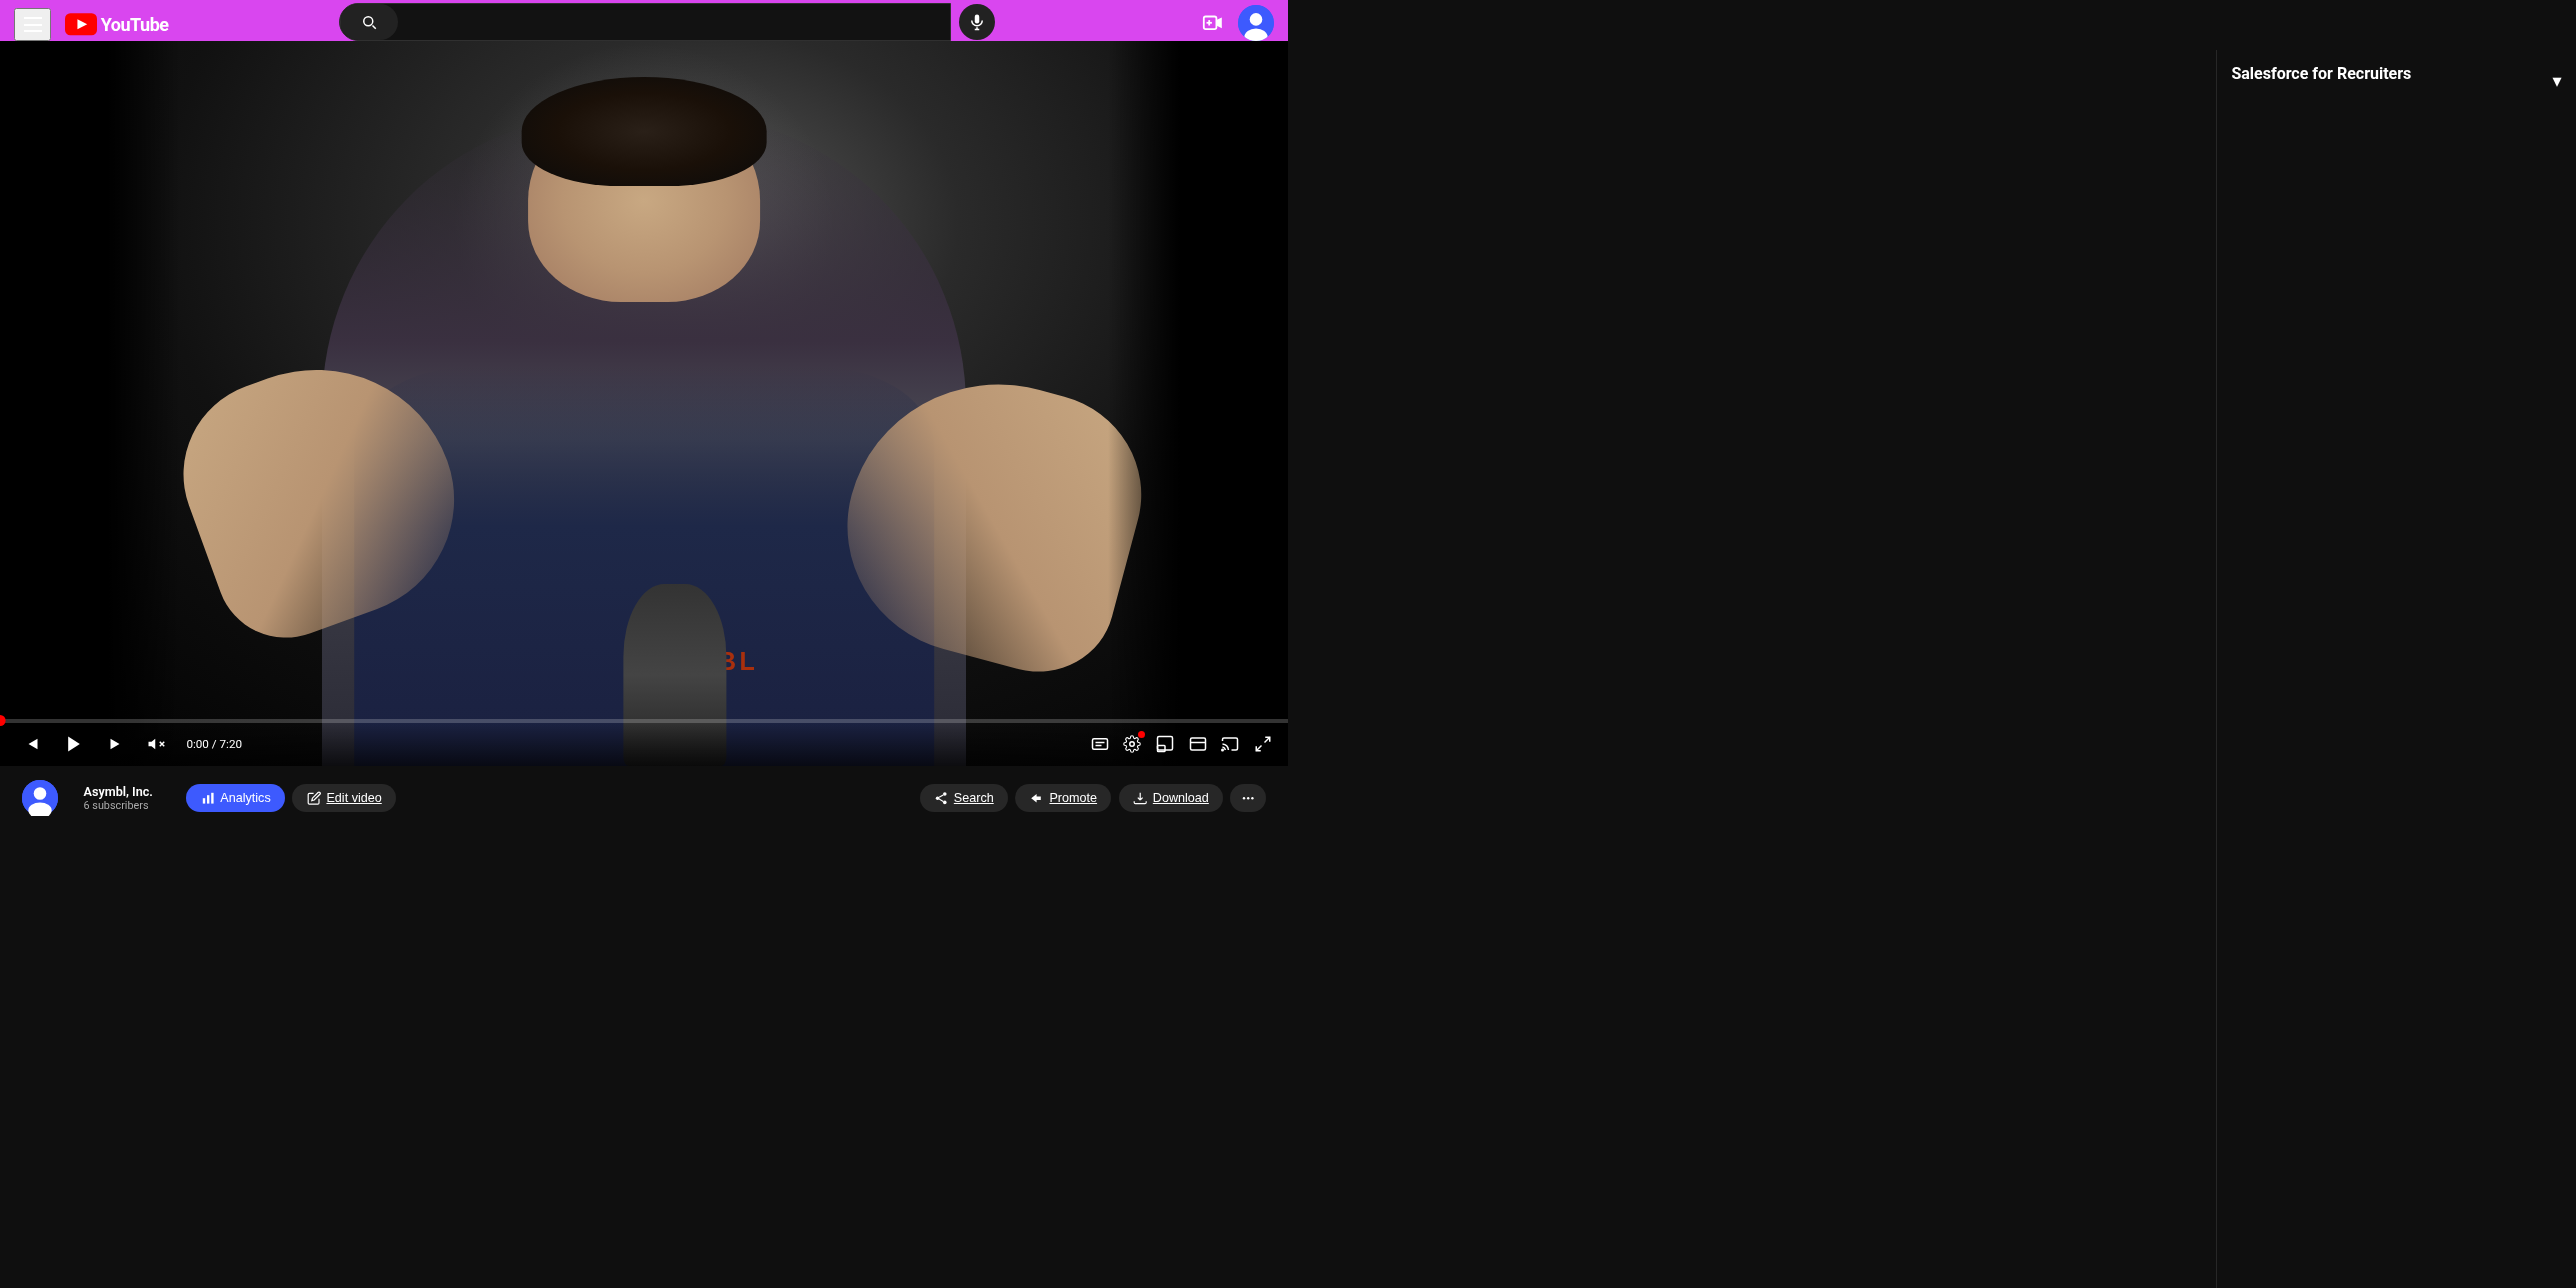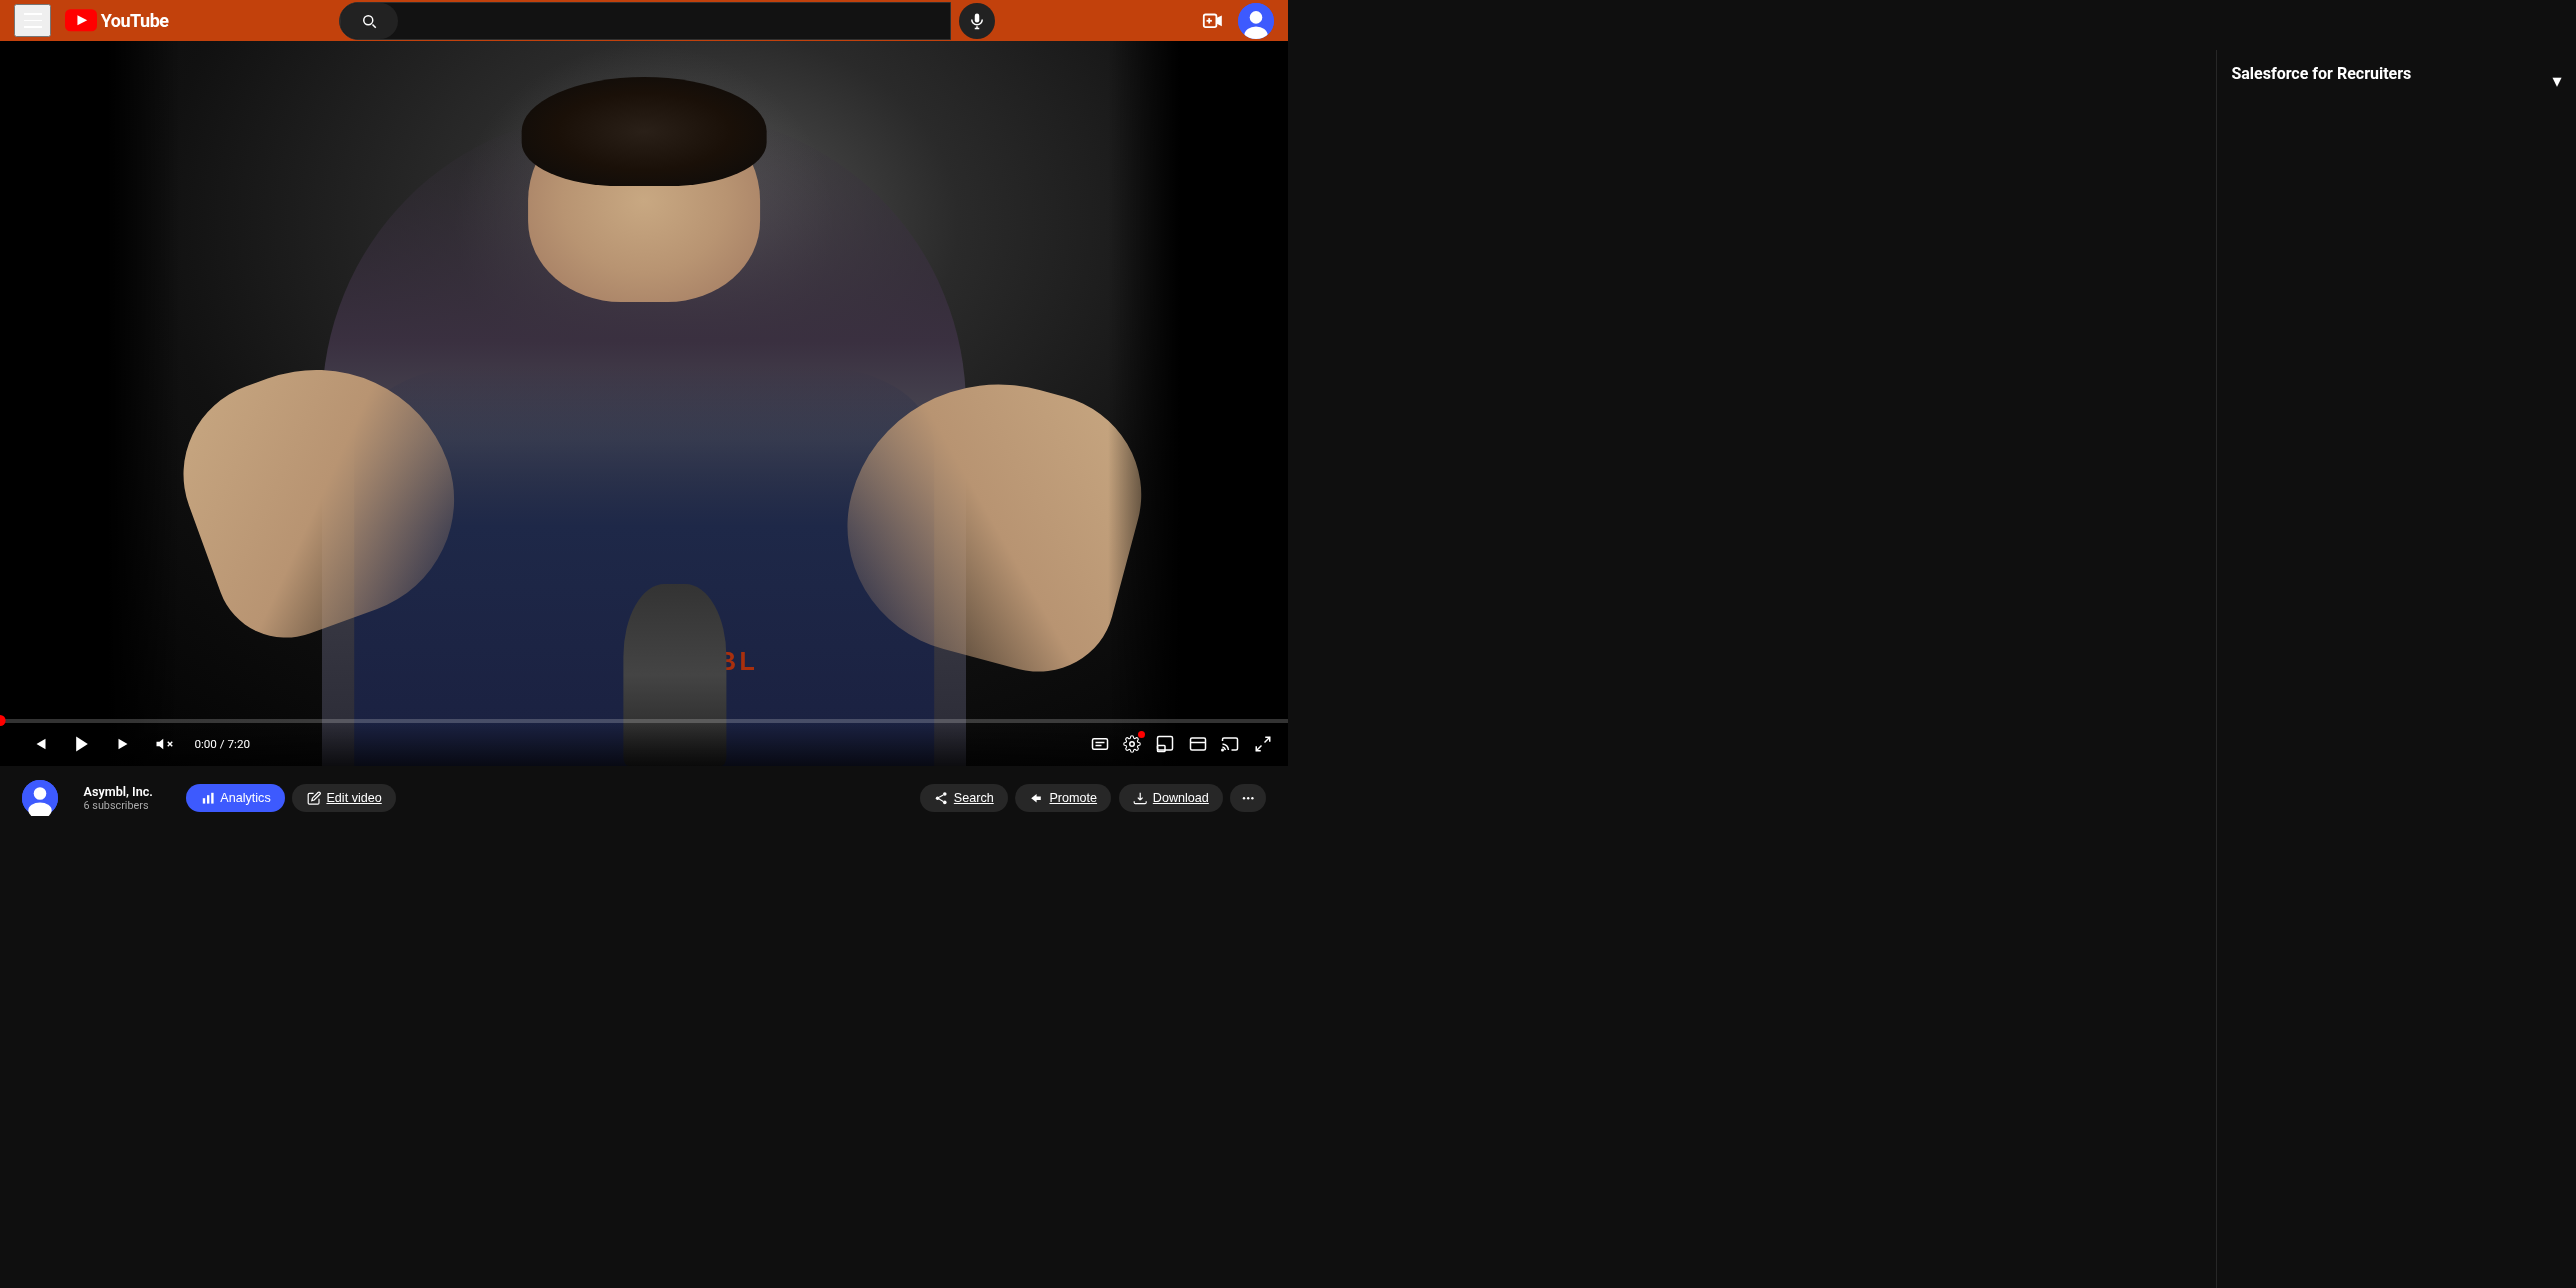--- a/index.html
+++ b/index.html
@@ -7,22 +7,22 @@
       background: #0f0f0f;
       color: #fff;
       font-family: 'Roboto', Arial, sans-serif;
       width: 1288px;
       overflow-x: hidden;
     }
 
     
     .header {
       display: flex;
-      align-items: center;
-      background: #c2410c;
+      align-items: flex-end;
+      background: #d946ef;
       padding: 0 14.4px;
       height: 41px;
       gap: 14.4px;
       position: sticky;
       top: 0;
       z-index: 100;
     }
     .header-left {
       display: flex;
       align-items: center;
@@ -230,21 +230,21 @@
       position: absolute;
       top: -3.6px;
       left: 0%;
       transform: translateX(-50%);
     }
 
     
     .video-controls {
       position: absolute;
       bottom: 0;
-      left: 16px;
+      left: 8px;
       right: 0;
       height: 43px;
       background: linear-gradient(transparent, rgba(0,0,0,0.7));
       display: flex;
       align-items: center;
       padding: 0 10.8px;
       gap: 12px;
     }
     .ctrl-btn {
       background: none;

